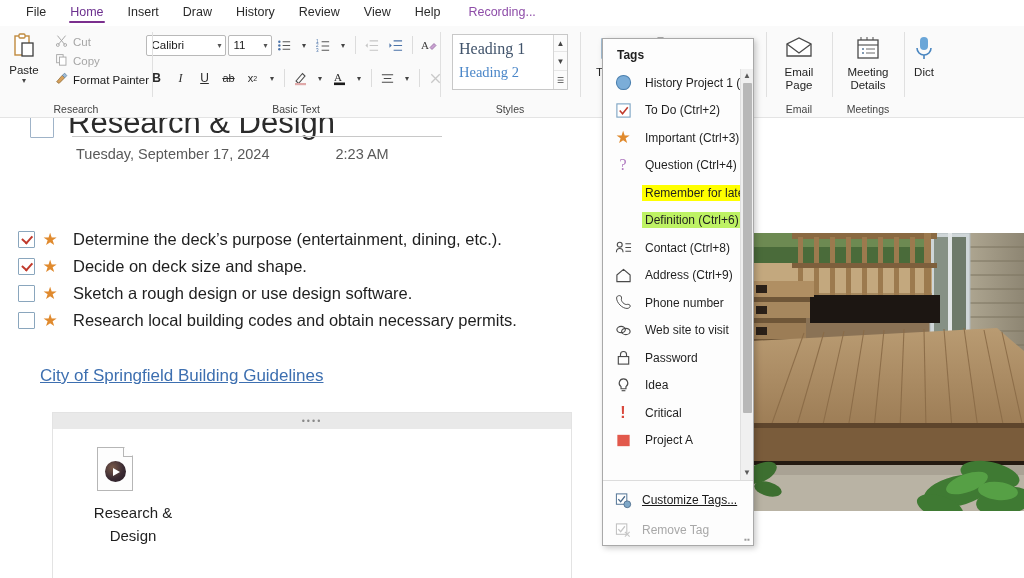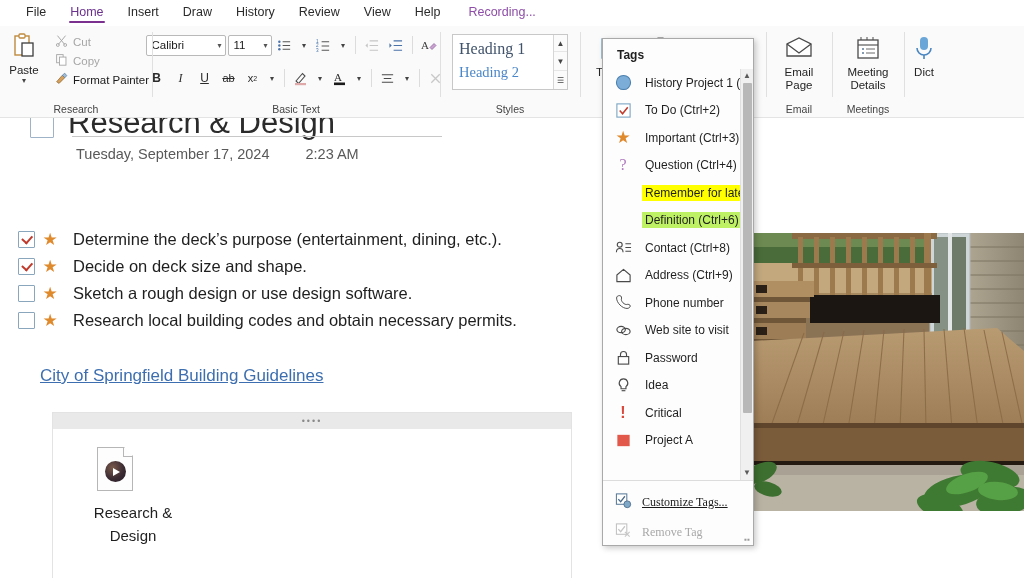--- a/index.html
+++ b/index.html
@@ -133,21 +133,21 @@
     font-size: 31px; color: #2b2b2b; font-weight: 400;
     font-family: "Liberation Sans", sans-serif; letter-spacing: 0px;
     white-space: nowrap;
   }
   .title-underline {
     position: absolute; left: 72px; top: 18px; width: 370px;
     height: 1px; background: #c8c8c8;
   }
   .datetime {
     position: absolute; left: 76px; top: 28px;
-    display: flex; gap: 36px; font-size: 14.5px; color: #595959;
+    display: flex; gap: 66px; font-size: 14.5px; color: #595959;
   }
 
   .checklist { position: absolute; left: 18px; top: 108px; }
   .cl-item { display: flex; align-items: center; gap: 6px; height: 27px; }
   .cl-box {
     width: 17px; height: 17px; border: 1.3px solid #8aa6bd;
     background: #fff; position: relative; flex: none; border-radius: 1px;
   }
   .cl-box.checked::after {
     content: ""; position: absolute; left: 3px; top: 3px;
@@ -247,22 +247,22 @@
     justify-content: space-between; padding: 2px 0;
   }
   .sb-arrow { font-size: 8px; color: #5a5a5a; line-height: 10px; }
   .sb-thumb {
     width: 9px; flex: none; height: 330px;
     background: #b8b8b8; border-radius: 1px; margin: 2px 0;
   }
   .sb-track { flex: 1; }
   .tags-footer { border-top: 1px solid #dcdcdc; padding: 4px 0 0 0; position: relative;}
   .tfoot-row {
-    display: flex; align-items: flex-end; gap: 9px;
-    padding: 5px 0 5px 10px; font-size: 12px; cursor: default; font-family: Liberation Serif, serif;
+    display: flex; align-items: center; gap: 9px;
+    padding: 5px 0 5px 10px; font-size: 12px; cursor: default;
   }
   .tfoot-row.disabled { color: #a8a8a8; }
   .tfoot-row .und { text-decoration: underline; }
   .resize-grip {
     position: absolute; right: 3px; bottom: 2px;
     font-size: 8px; color: #9a9a9a; line-height: 7px;
   }
   .star-glyph { color: #e08a2e; font-size: 17px; line-height: 17px; }
 </style>
 </head>

